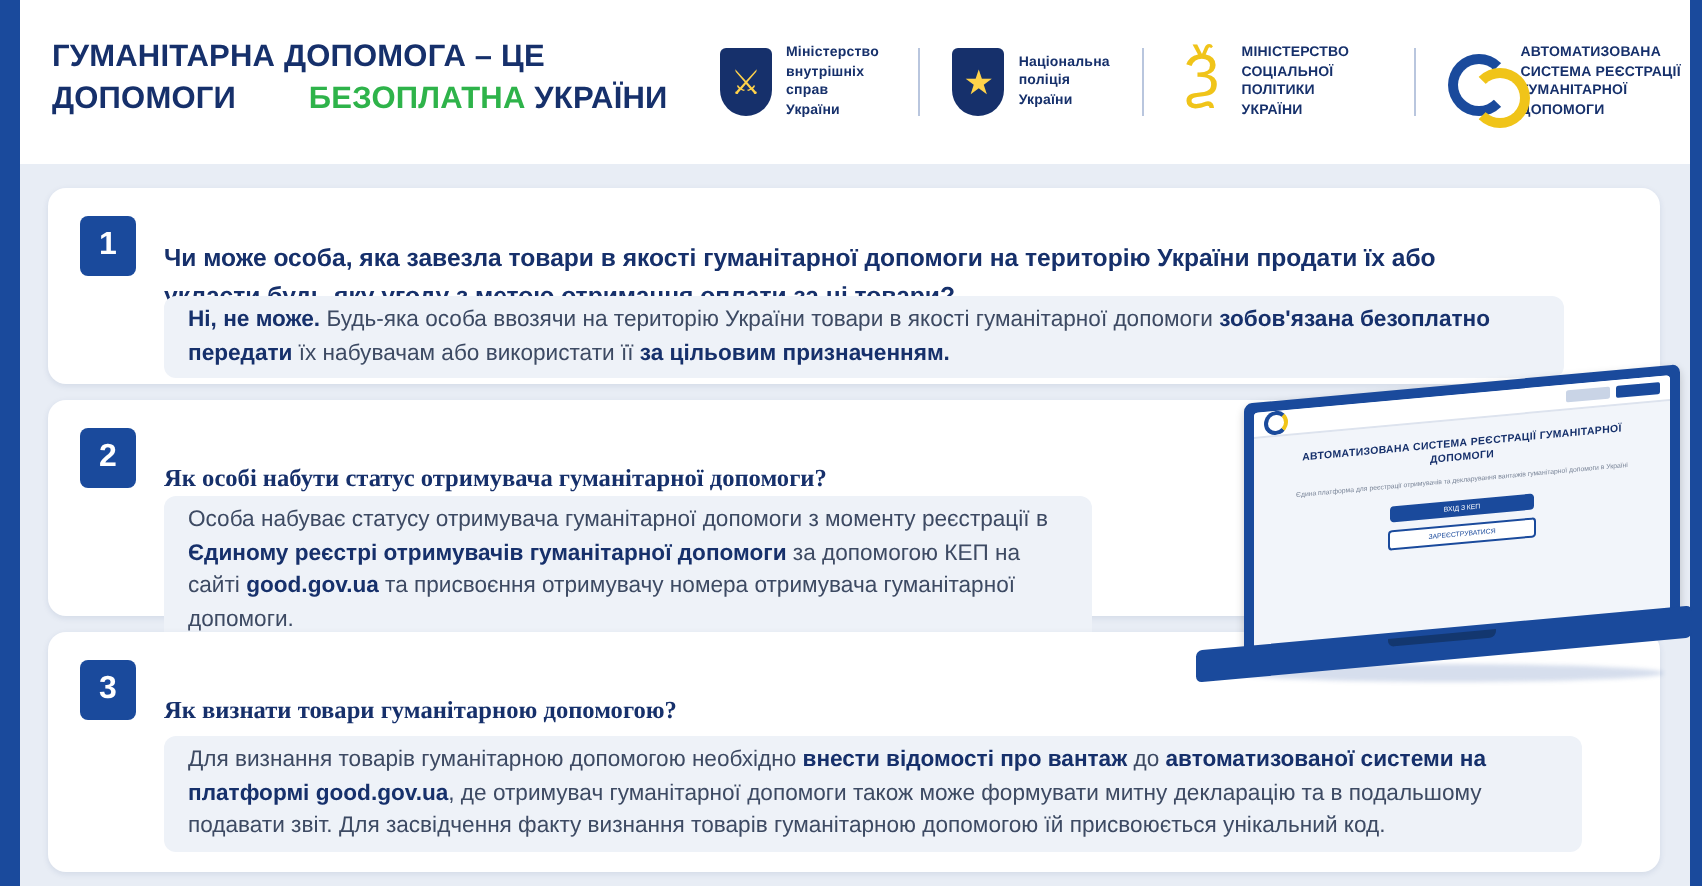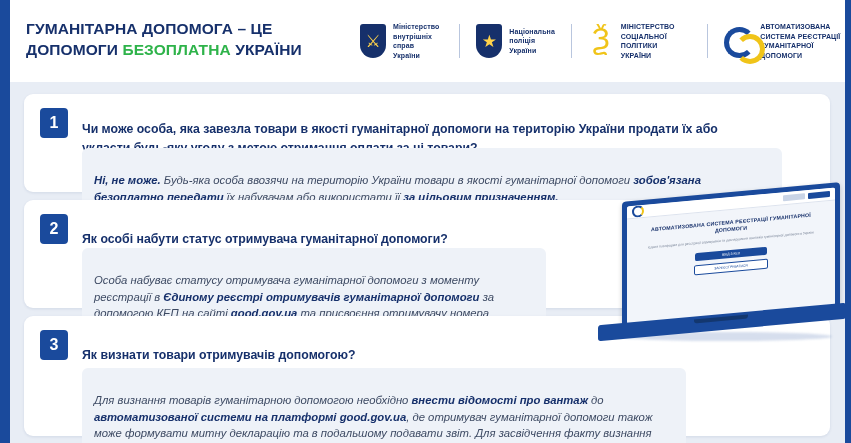--- a/index.html
+++ b/index.html
@@ -54,20 +54,21 @@
     top: 18px;
     width: 330px;
     font-size: 15.5px;
     font-weight: bold;
     line-height: 21px;
     color: #16306b;
     letter-spacing: 0.1px;
   }
   .header-title .green {
     color: #2eb34a;
+    margin-left: 32px;
   }
 
   .logos {
     position: absolute;
     left: 350px;
     top: 16px;
     height: 50px;
     display: flex;
     align-items: center;
     gap: 16px;
@@ -183,38 +184,37 @@
     position: absolute;
     left: 58px;
     top: 14px;
     width: 680px;
     font-size: 12.3px;
     font-weight: bold;
     line-height: 19px;
     color: #16306b;
     margin-top: 12px;
   }
-  #card-2 .q-text, #card-3 .q-text { top: 18px; }
+  #card-2 .q-text, #card-3 .q-text { top: 18px; font-family: Liberation Serif, serif; }
 
   .answer {
     position: absolute;
     left: 58px;
     width: 680px;
     background: #eef2f8;
     border-radius: 6px;
-    padding: 24px 12px;
+    padding: 4px 12px;
     box-sizing: border-box;
     font-size: 11.3px;
     line-height: 16.5px;
     color: #3d4a63;
-    font-style: italic;
   }
   #card-1 .answer { top: 54px; width: 700px; }
   #card-2 .answer { top: 48px; width: 464px; }
-  #card-3 .answer { top: 52px; width: 604px; }
+  #card-3 .answer { top: 52px; width: 709px; }
 
   .answer b { color: #16306b; }
 
   
   .laptop {
     position: absolute;
     left: 588px;
     top: 110px;
     width: 248px;
     height: 160px;
@@ -390,21 +390,21 @@
     </div>
 
     <div class="card" id="card-2">
       <div class="num-badge">2</div>
       <div class="q-text">Як особі набути статус отримувача гуманітарної допомоги?</div>
       <div class="answer">Особа набуває статусу отримувача гуманітарної допомоги з моменту реєстрації в <b>Єдиному реєстрі отримувачів гуманітарної допомоги</b> за допомогою КЕП на сайті <b>good.gov.ua</b> та присвоєння отримувачу номера отримувача гуманітарної допомоги.</div>
     </div>
 
     <div class="card" id="card-3">
       <div class="num-badge">3</div>
-      <div class="q-text">Як визнати товари отримувачів допомогою?</div>
+      <div class="q-text">Як визнати товари гуманітарною допомогою?</div>
       <div class="answer">Для визнання товарів гуманітарною допомогою необхідно <b>внести відомості про вантаж</b> до <b>автоматизованої системи на платформі good.gov.ua</b>, де отримувач гуманітарної допомоги також може формувати митну декларацію та в подальшому подавати звіт. Для засвідчення факту визнання товарів гуманітарною допомогою їй присвоюється унікальний код.</div>
     </div>
 
     <div class="laptop">
       <div class="laptop-shadow"></div>
       <div class="laptop-screen">
         <div class="laptop-inner">
           <div class="site-topbar">
             <div class="site-logo-dot"></div>
             <div class="site-btns">

